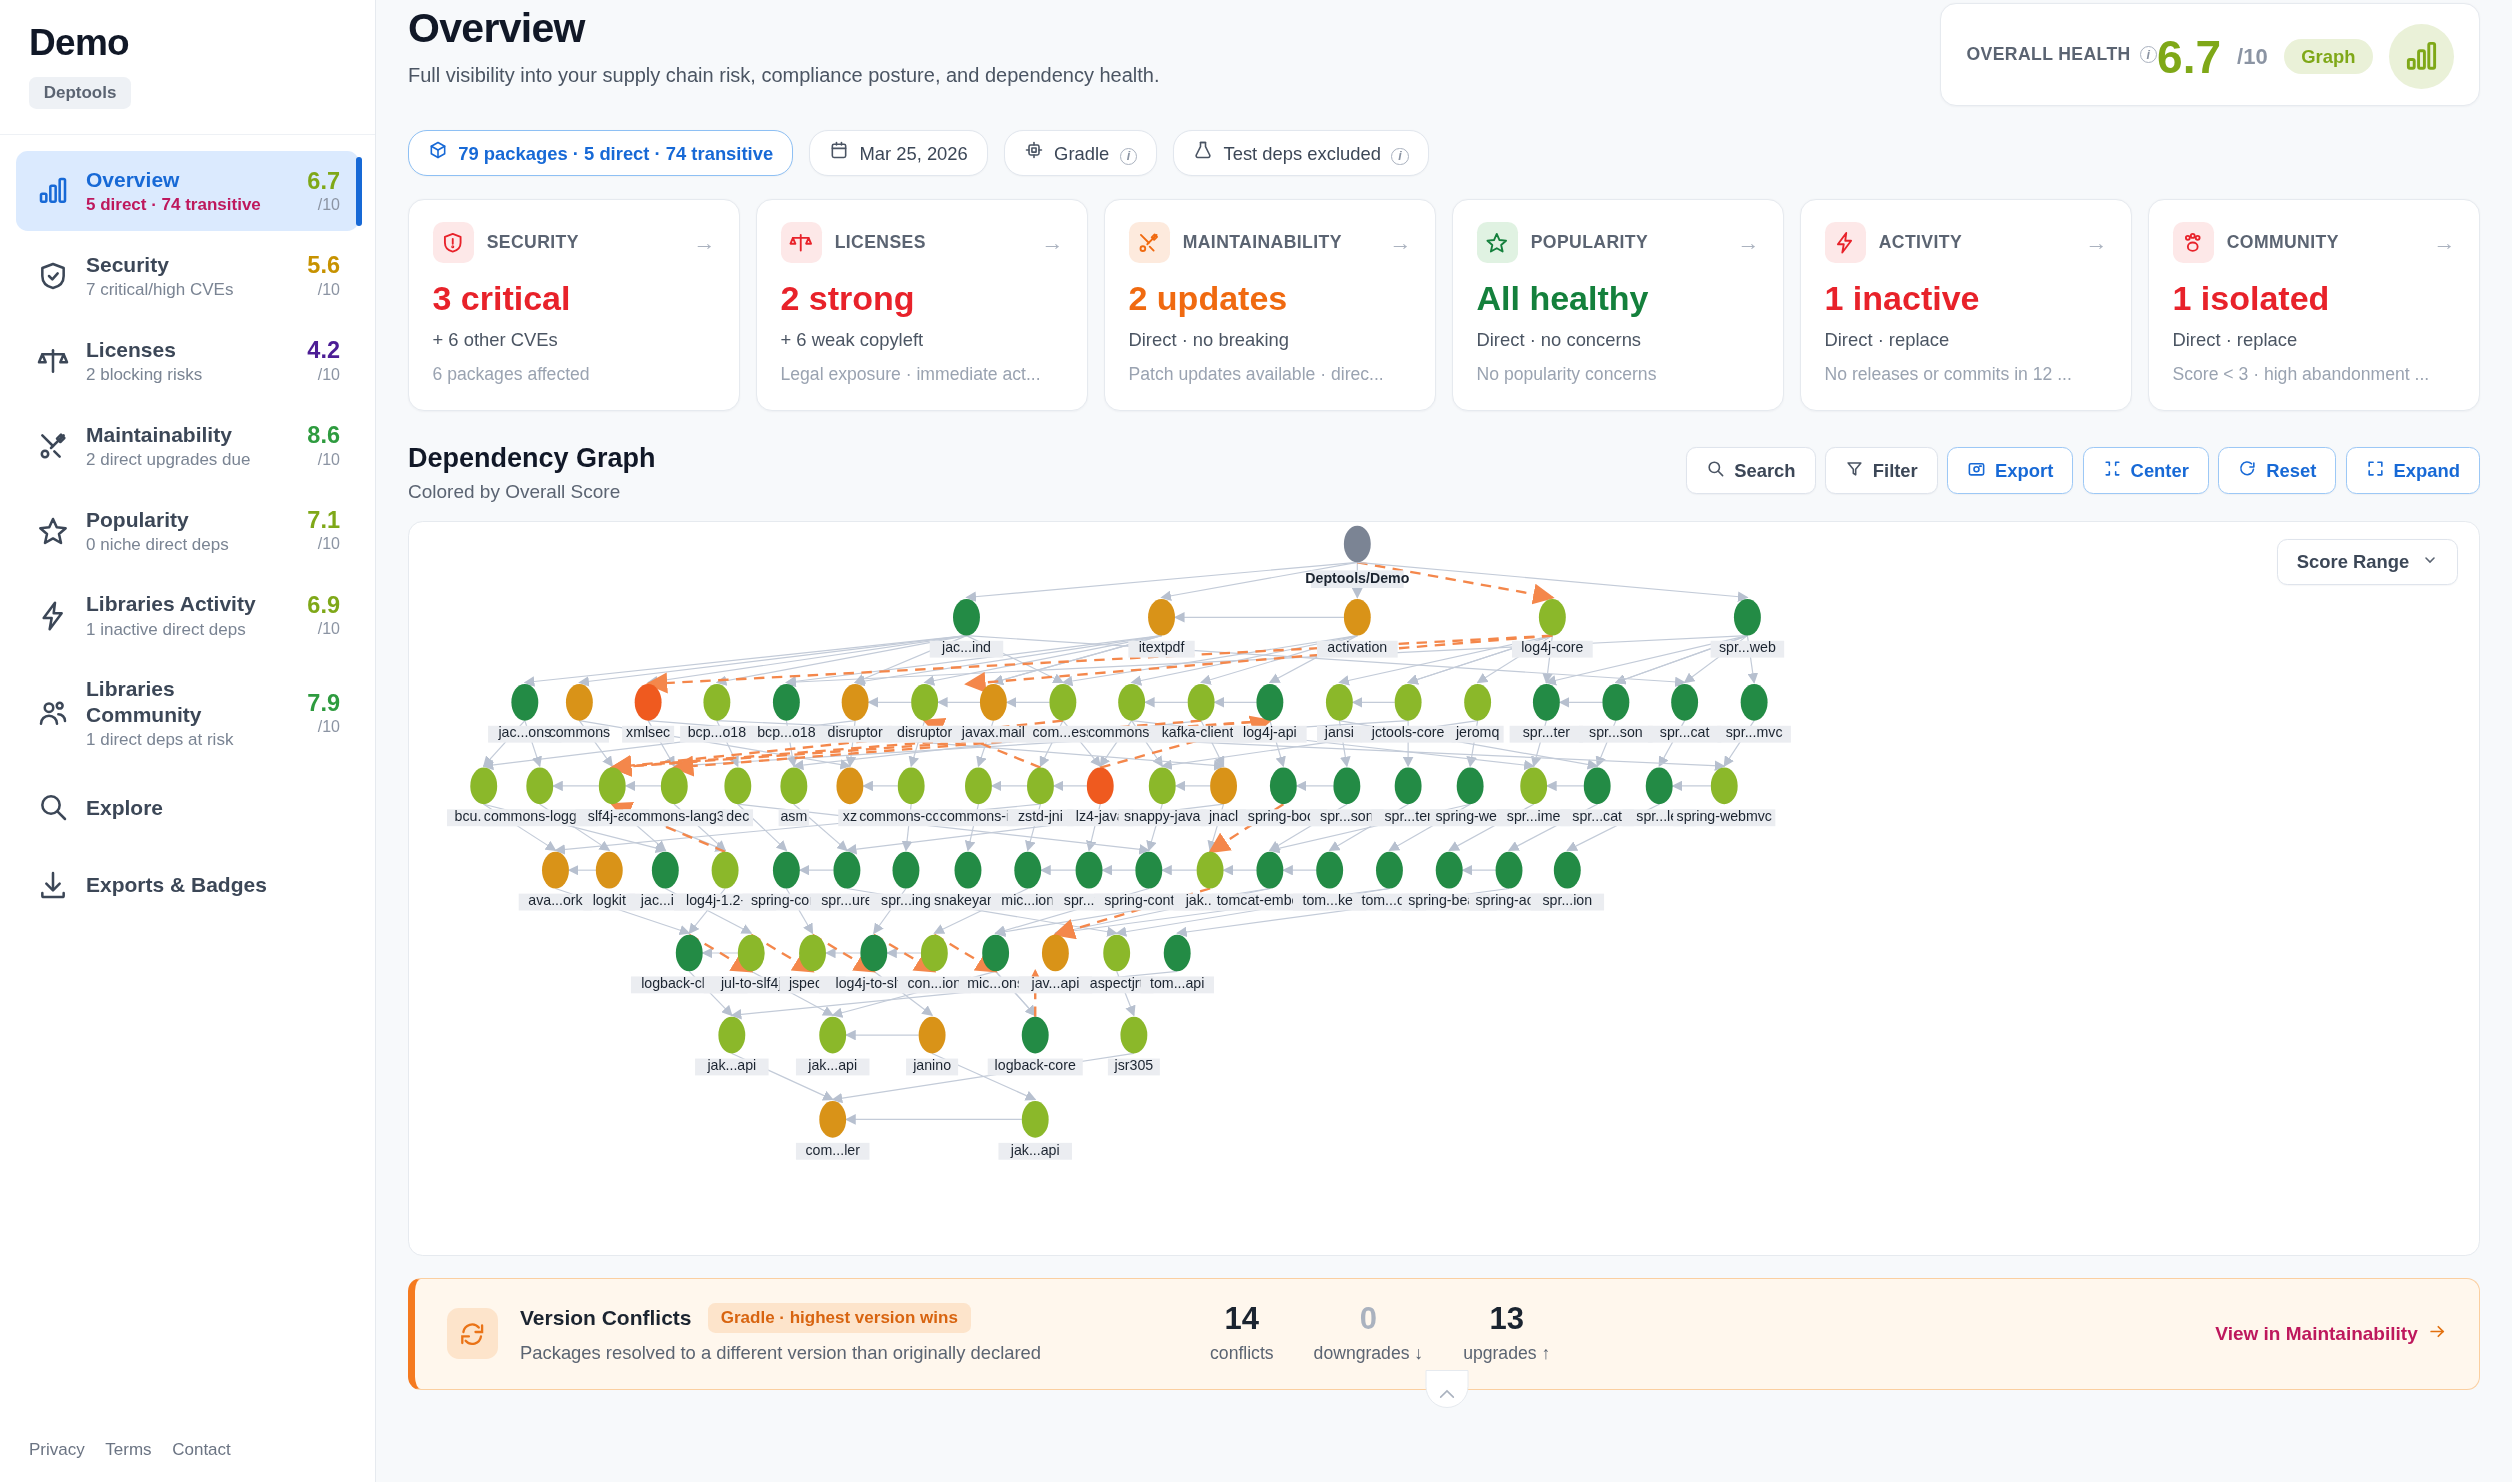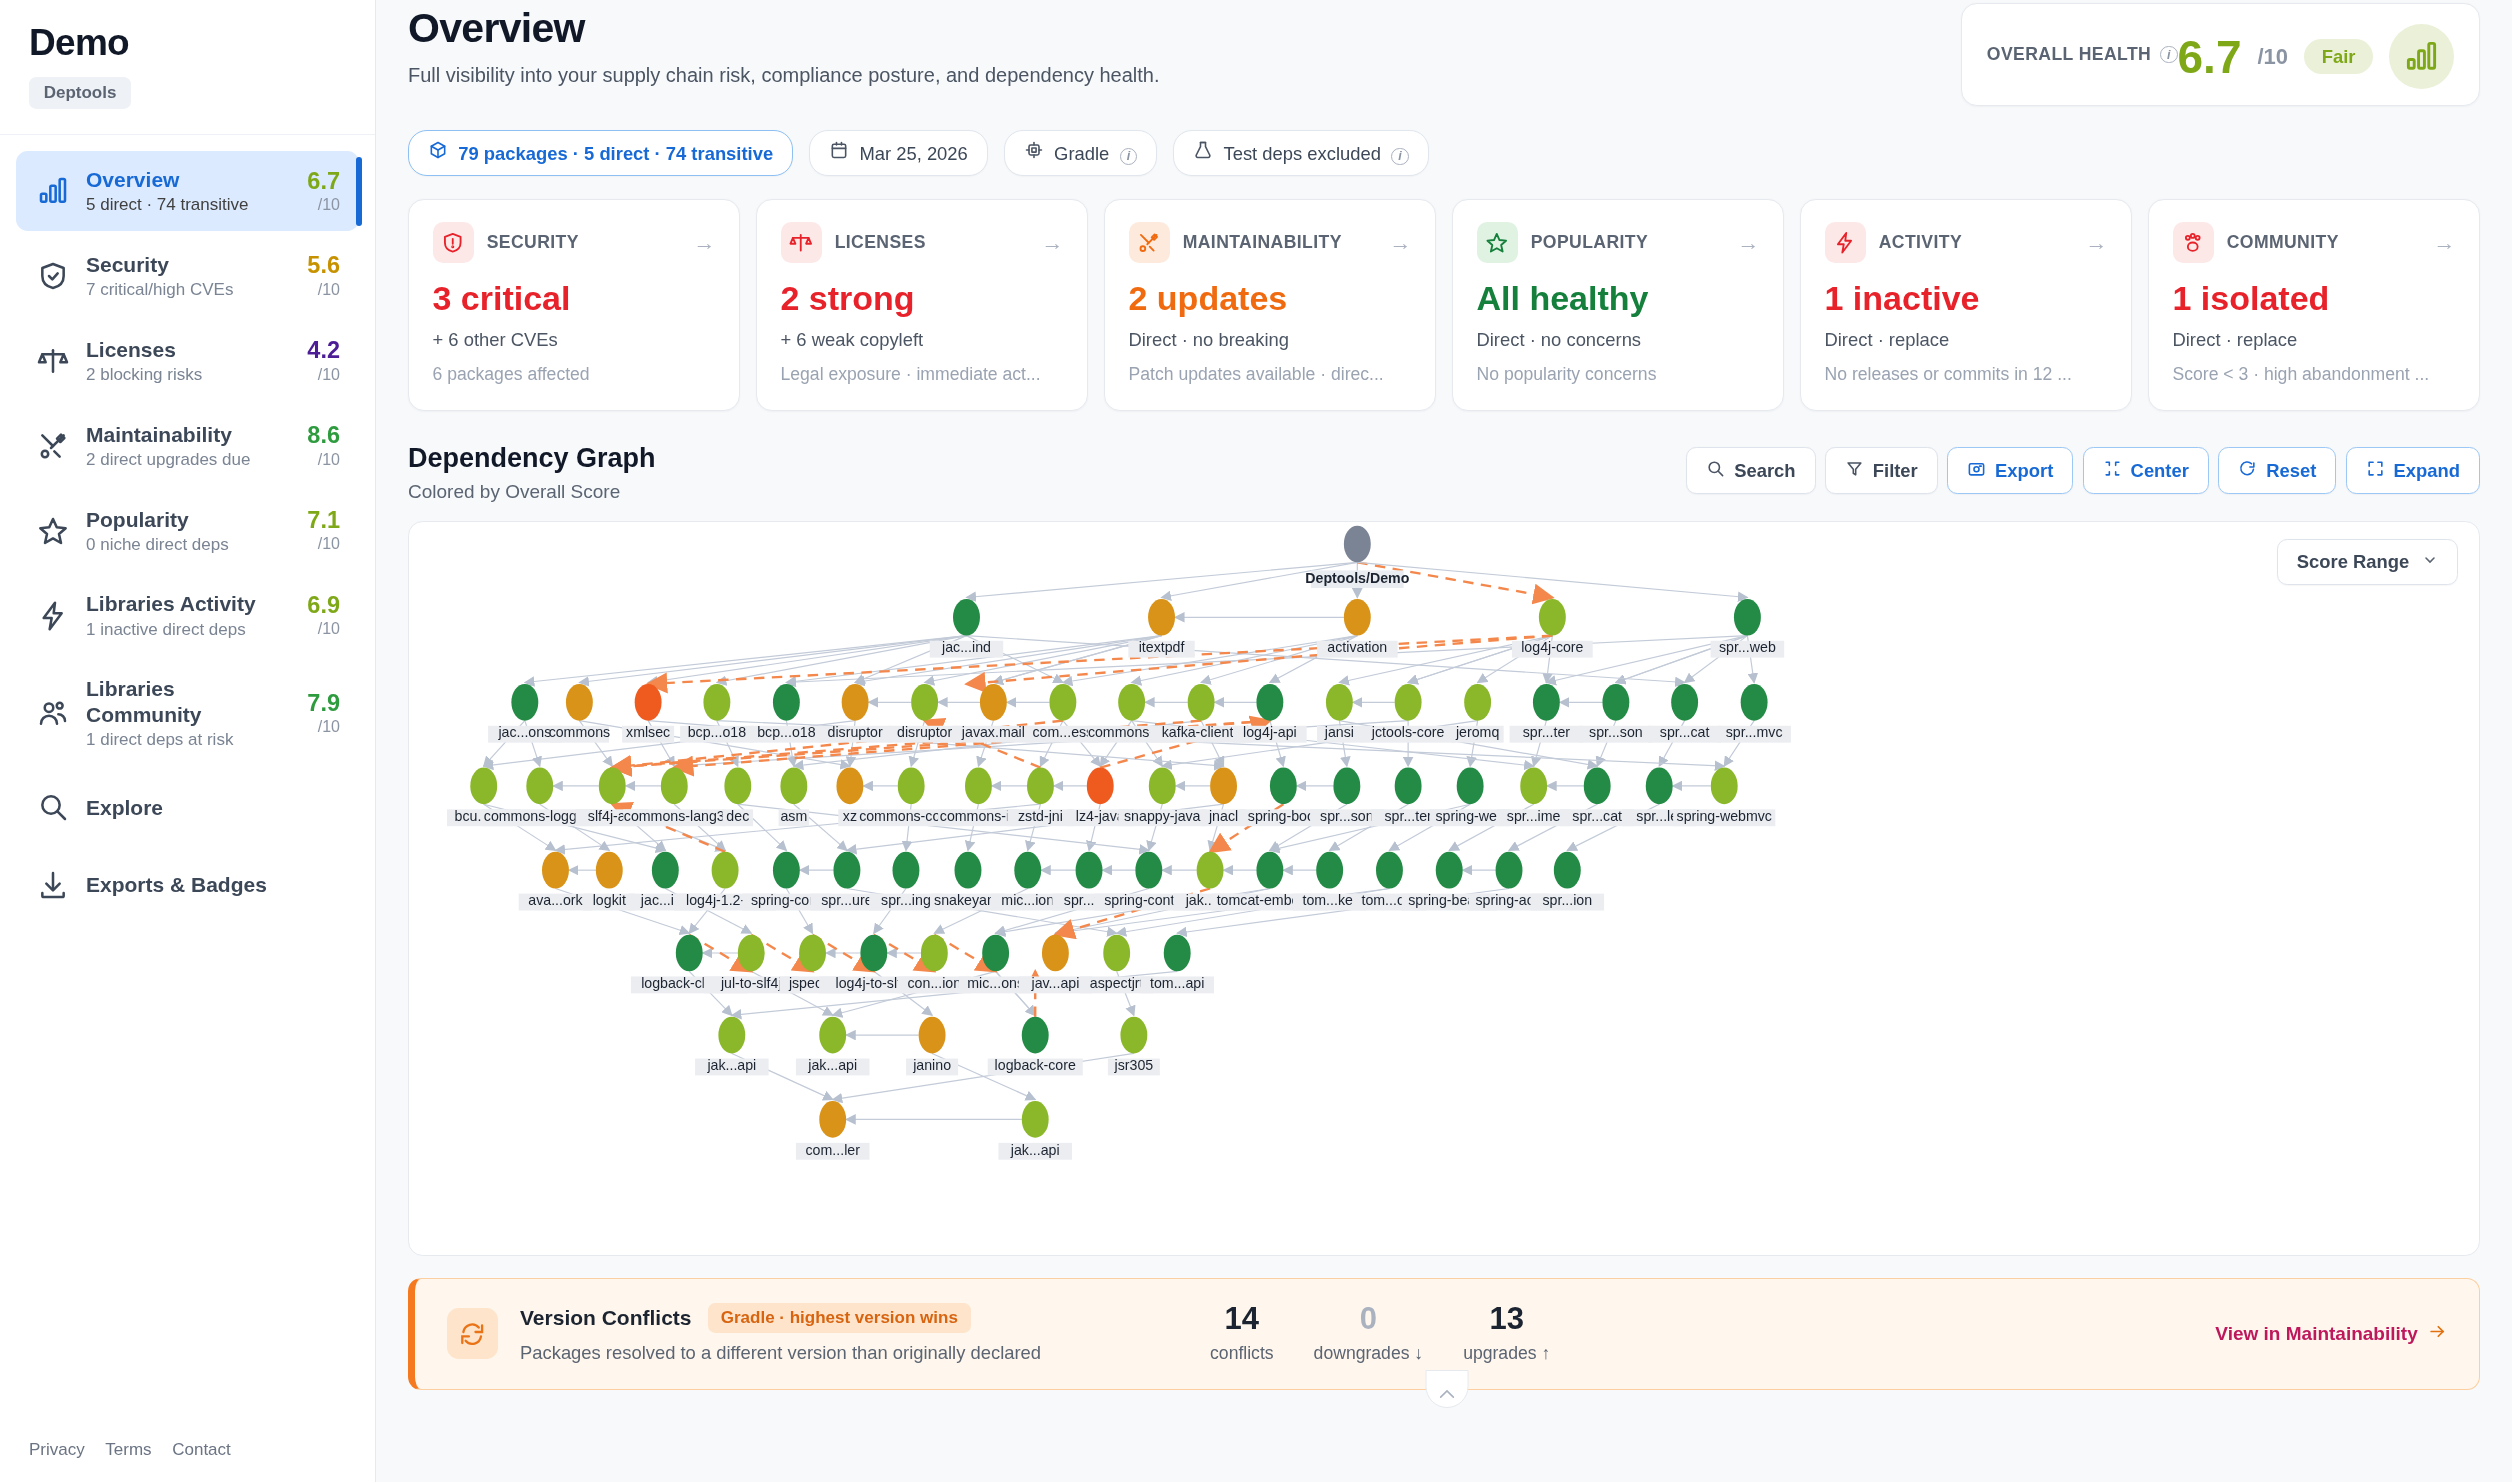--- a/index.html
+++ b/index.html
@@ -35,21 +35,21 @@
   .sb-item.active::after {
     content: ""; position: absolute; right: -2.9px; top: 5.9px; bottom: 5.9px;
     width: 5.9px; border-radius: 4.4px; background: #1769d6;
   }
   .sb-ico { width: 35px; height: 35px; flex: 0 0 35px; display: flex; align-items: center; justify-content: center; }
   .sb-ico svg { width: 32px; height: 32px; }
   .sb-txt { flex: 1; min-width: 0; }
   .sb-lbl { font-size: 21px; font-weight: bold; color: #3c4757; line-height: 1.22; }
   .sb-item.active .sb-lbl { color: #1769d6; }
   .sb-sub { font-size: 17px; color: #7a8493; margin-top: 2.9px; }
-  .sb-item.active .sb-sub { color: #404040; }
+  .sb-item.active .sb-sub { color: #be185d; font-weight: bold; }
   .sb-score { text-align: right; flex: 0 0 auto; }
   .sb-val { font-size: 23.5px; font-weight: bold; line-height: 1.1; }
   .sb-den { font-size: 16px; color: #8b94a3; margin-top: 1.5px; }
   .sb-plain { padding: 19px 19px; }
   .sb-plain .sb-lbl { font-weight: bold; }
   .sb-foot {
     display: flex; gap: 20.6px; padding: 0 29px 22px 29px;
     font-size: 17px; color: #6b7483;
   }
   .sb-foot span { cursor: pointer; }
@@ -310,21 +310,21 @@
         <div class="pg-sub">Full visibility into your supply chain risk, compliance posture, and dependency health.</div>
       </div>
       <div class="health">
         <div class="health-top">
           <span class="health-lbl">OVERALL HEALTH</span>
           <span class="info-i">i</span>
         </div>
         <div class="health-row">
           <span class="health-num">6.7</span>
           <span class="health-den">/10</span>
-          <span class="health-pill">Fair</span>
+          <span class="health-pill">Graph</span>
           <span class="health-circ">
             <svg viewBox="0 0 24 24" fill="none" stroke="#7fa818" stroke-width="2" stroke-linecap="round">
               <rect x="3" y="14" width="4" height="6" rx="1"></rect>
               <rect x="10" y="8" width="4" height="12" rx="1"></rect>
               <rect x="17" y="3" width="4" height="17" rx="1"></rect>
             </svg>
           </span>
         </div>
       </div>
     </div>

